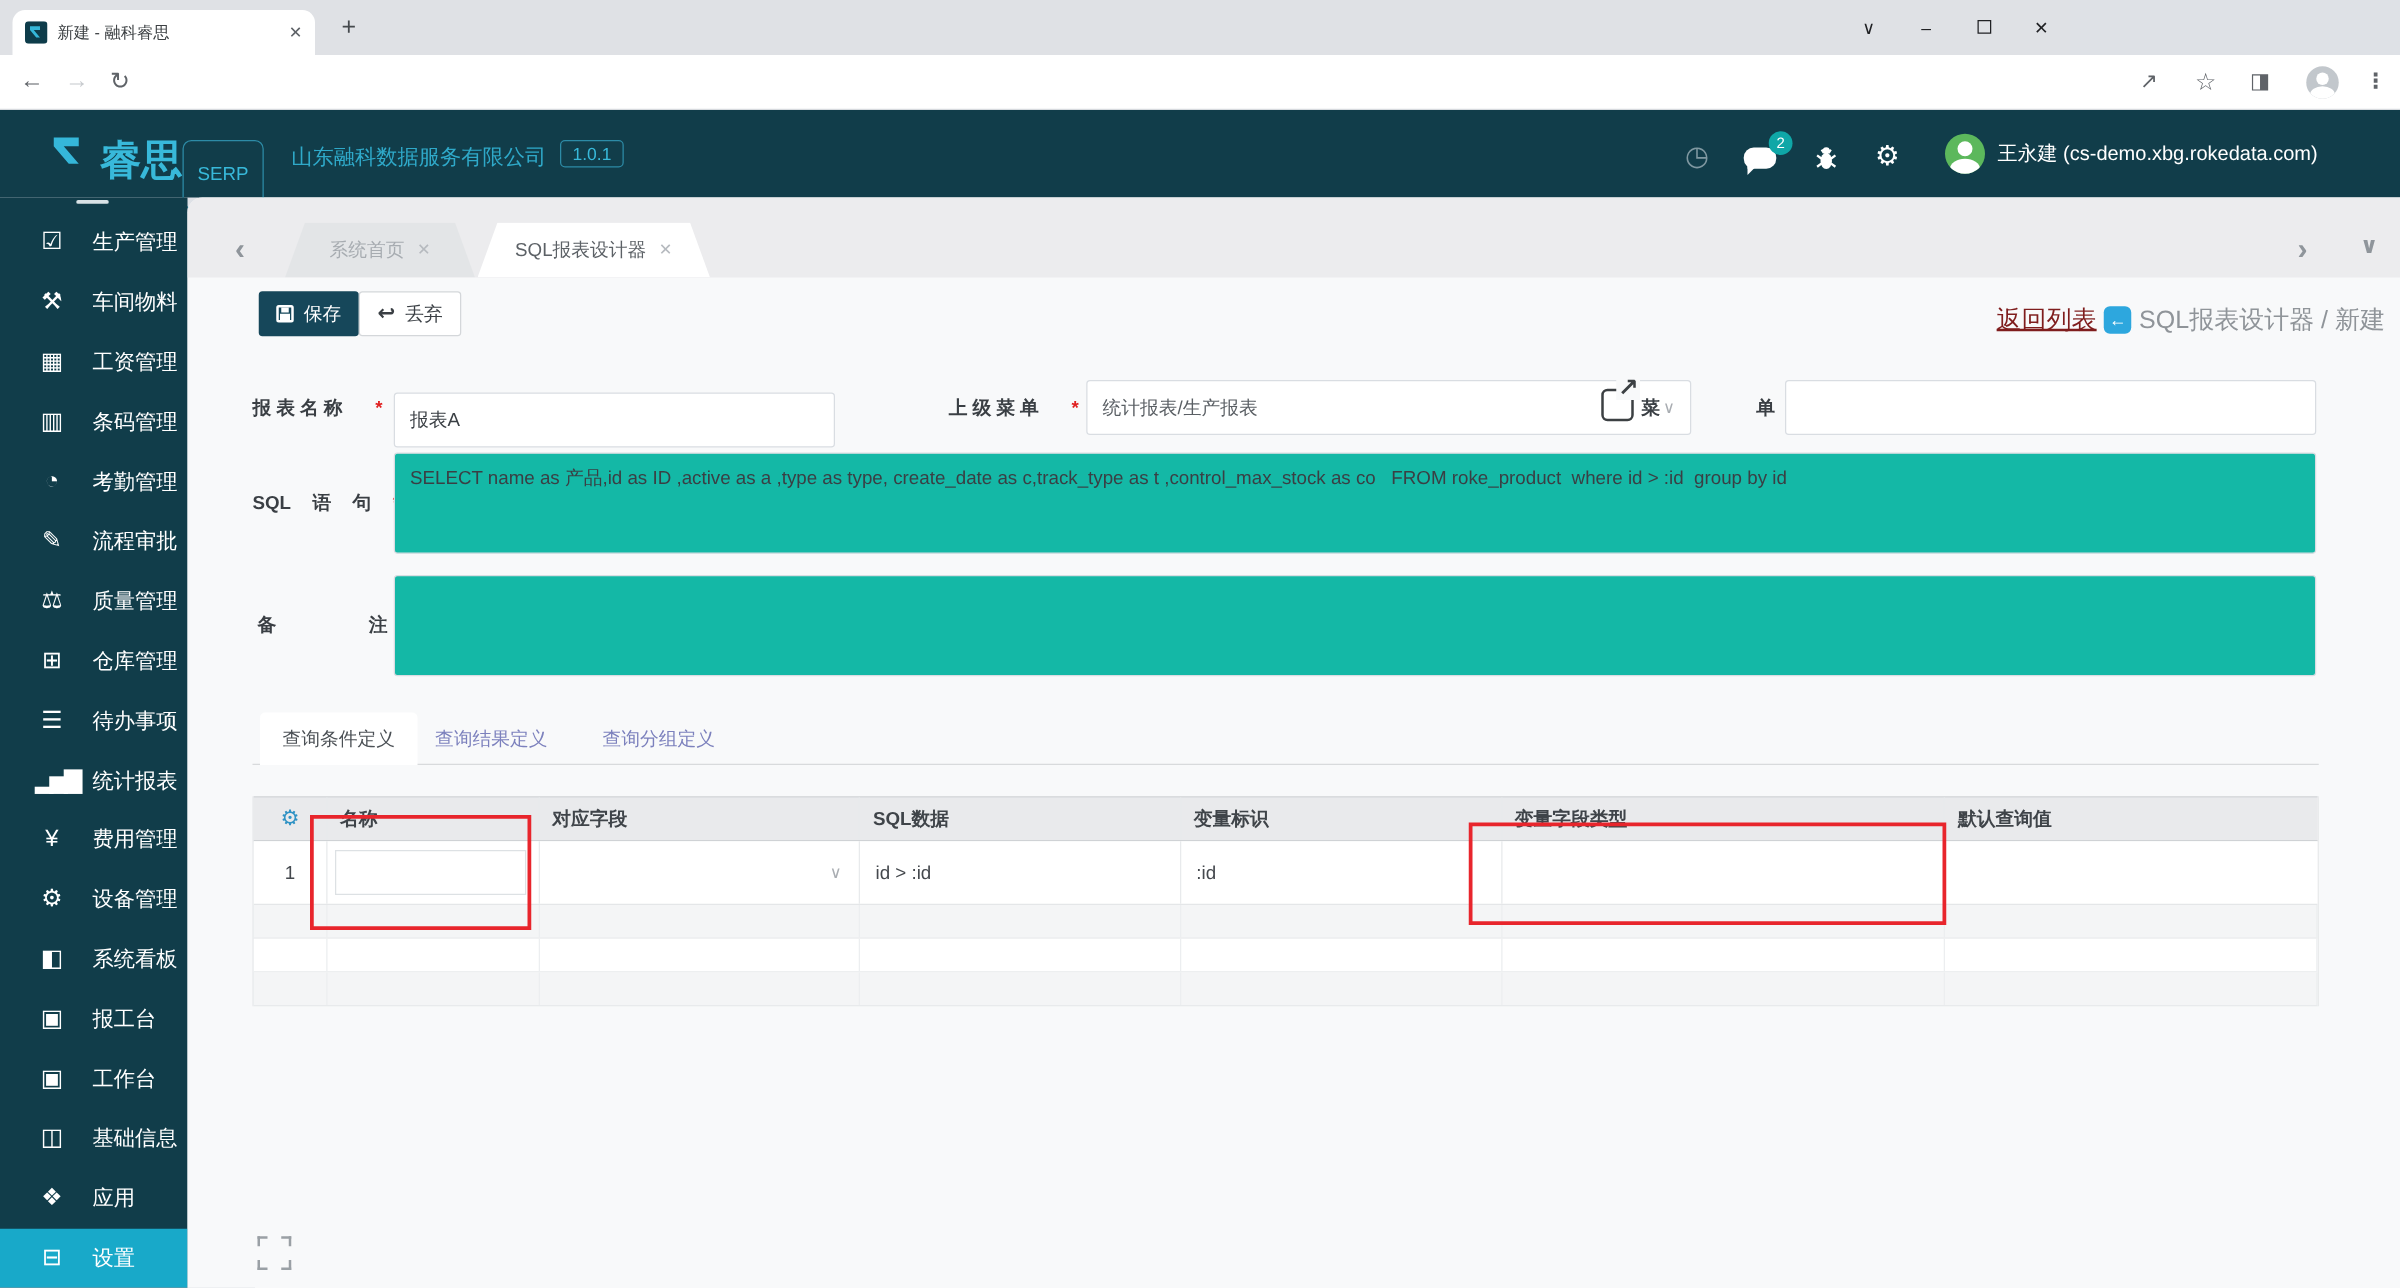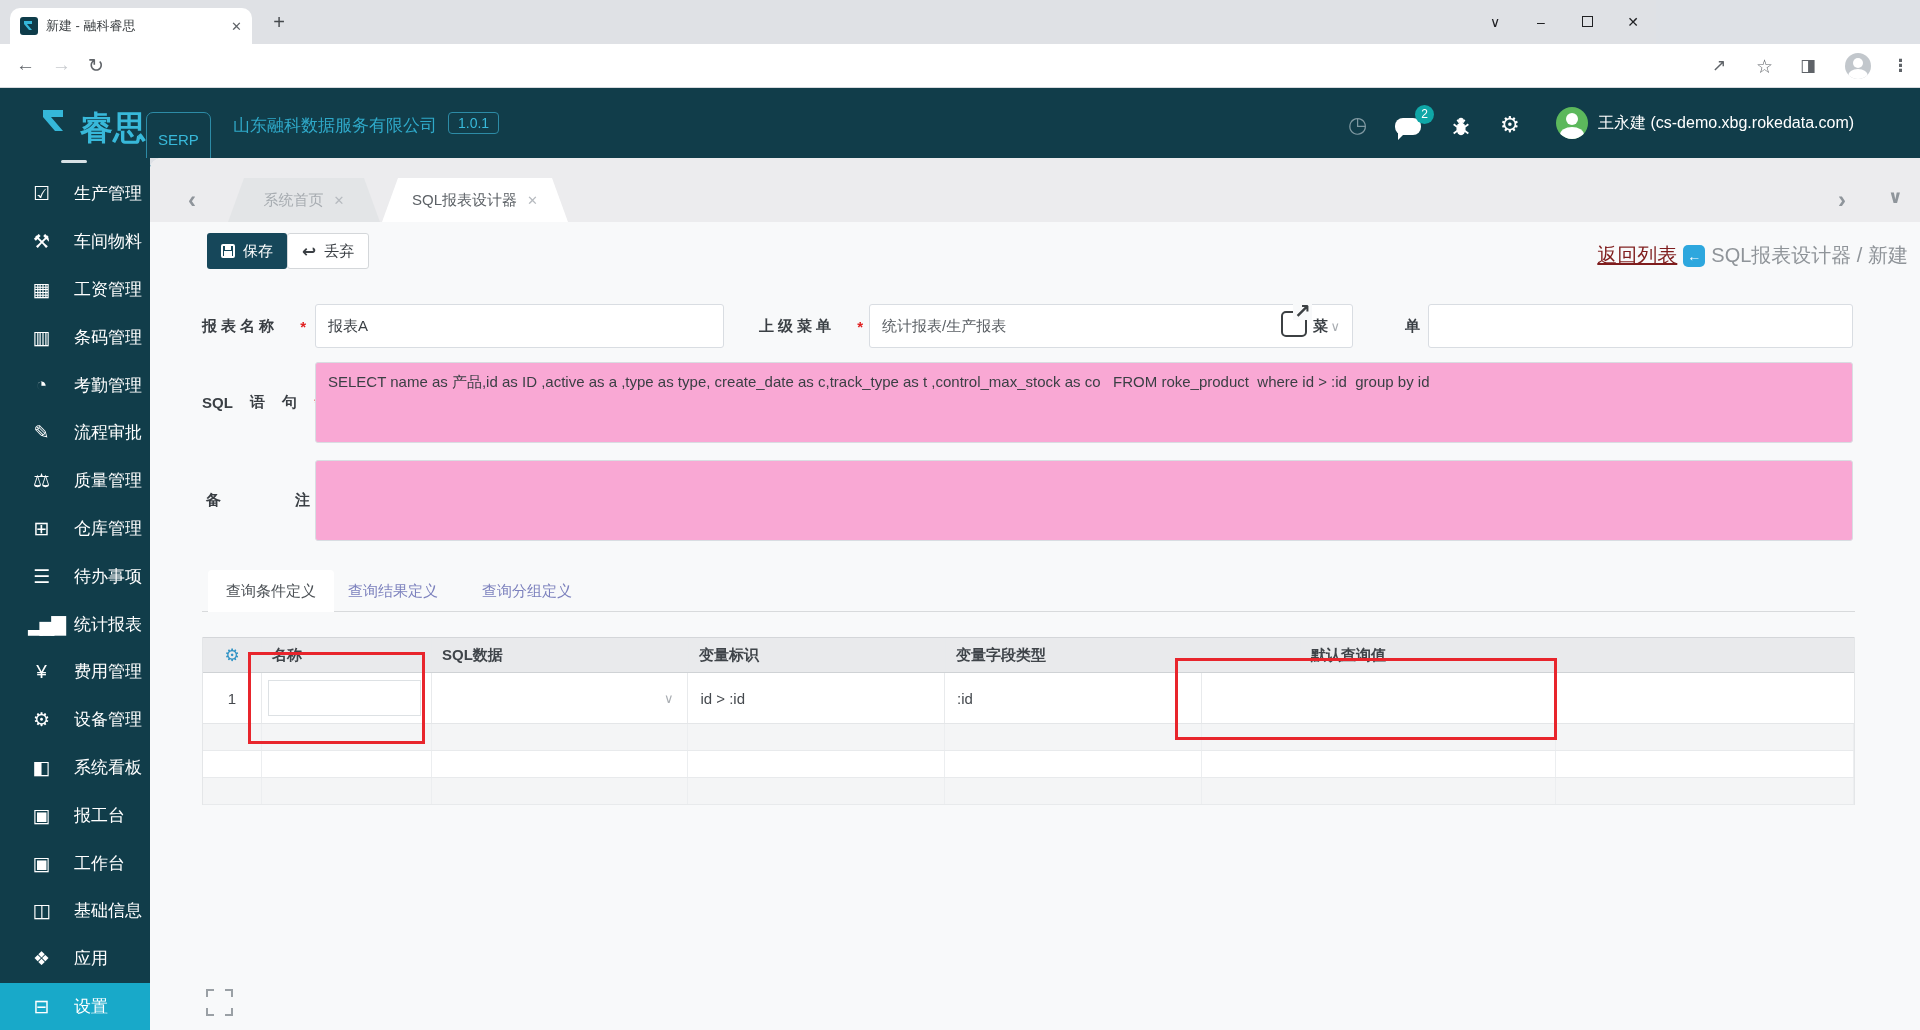--- a/index.html
+++ b/index.html
@@ -98,21 +98,21 @@
   .req { color:#e02020; font-weight:bold; }
   .f-input { position:absolute; height:44px; background:#fff; border:1px solid #d9dde2; border-radius:3px;
     font-size:15px; color:#3a3f44; padding:0 12px; font-family:inherit; }
   .f-select { position:absolute; height:44px; background:#fff; border:1px solid #d9dde2; border-radius:3px;
     display:flex; align-items:center; padding:0 12px; font-size:15px; color:#5a5f64; cursor:pointer; }
   .f-select .chev { position:absolute; right:12px; color:#a9adb2; font-size:13px; }
   .ext-btn { position:absolute; left:1131px; top:153px; width:26px; height:26px; border:2px solid #3c4043;
     border-radius:5px; cursor:pointer; }
   .ext-btn span { position:absolute; right:-7px; top:-11px; font-size:20px; font-weight:bold; color:#3c4043;
     background:#f8f9fa; padding:0 1px; line-height:18px; }
-  .f-area { position:absolute; background:#f9a8d4; border:1px solid #d9dde2; border-radius:3px;
+  .f-area { position:absolute; background:#14b8a6; border:1px solid #d9dde2; border-radius:3px;
     font-size:15px; color:#3a3f44; padding:10px 12px; white-space:pre-wrap; font-family:inherit; resize:none; width:1538px; height:81px; left:165px; }
   .just { justify-content:space-between; }
 
   
   .subtabs { position:absolute; left:52px; top:412px; width:1653px; height:42px; border-bottom:1px solid #d8dadc; }
   .st { position:absolute; top:0; height:42px; display:flex; align-items:center; justify-content:center;
     font-size:15px; cursor:pointer; }
   .st.active { left:6px; width:126px; background:#fff; color:#4b5055; border-radius:4px 4px 0 0; }
   .st.i2 { left:143px; width:96px; color:#7c81bd; }
   .st.i3 { left:276px; width:98px; color:#7c81bd; }
@@ -305,21 +305,21 @@
   <div class="breadcrumb">
     <span class="bc-link">返回列表</span>
     <span class="bc-ic">←</span>
     <span class="bc-rest">SQL报表设计器 / 新建</span>
   </div>
 
   <div class="f-label" style="left:52px;top:146px;">
     <span class="lt">报表名称</span>
     <span class="req">*</span>
   </div>
-  <input class="f-input" style="left: 165px; top: 146px; width: 409px;" value="报表A">
+  <input class="f-input" style="left: 165px; top: 156px; width: 353px;" value="报表A">
 
   <div class="f-label" style="left:609px;top:146px;">
     <span class="lt">上级菜单</span>
     <span class="req">*</span>
   </div>
   <div class="f-select" style="left:719px;top:146px;width:484px;">
     <span>统计报表/生产报表</span>
     <span class="chev">∨</span>
   </div>
   <div class="ext-btn">
@@ -348,20 +348,21 @@
   <div class="subtabs">
     <div class="st active">查询条件定义</div>
     <div class="st i2">查询结果定义</div>
     <div class="st i3">查询分组定义</div>
   </div>
 
   <div class="grid">
     <div class="g-head">
       <div class="gc c0 gear-col">⚙</div>
       <div class="gc c1">名称</div>
+      <div class="gc c2">对应字段</div>
       <div class="gc c3">SQL数据</div>
       <div class="gc c4">变量标识</div>
       <div class="gc c5">变量字段类型</div>
       <div class="gc c6">默认查询值</div>
     </div>
     <div class="g-row">
       <div class="gc c0">1</div>
       <div class="gc c1">
         <span class="cell-box"></span>
         <span></span>

